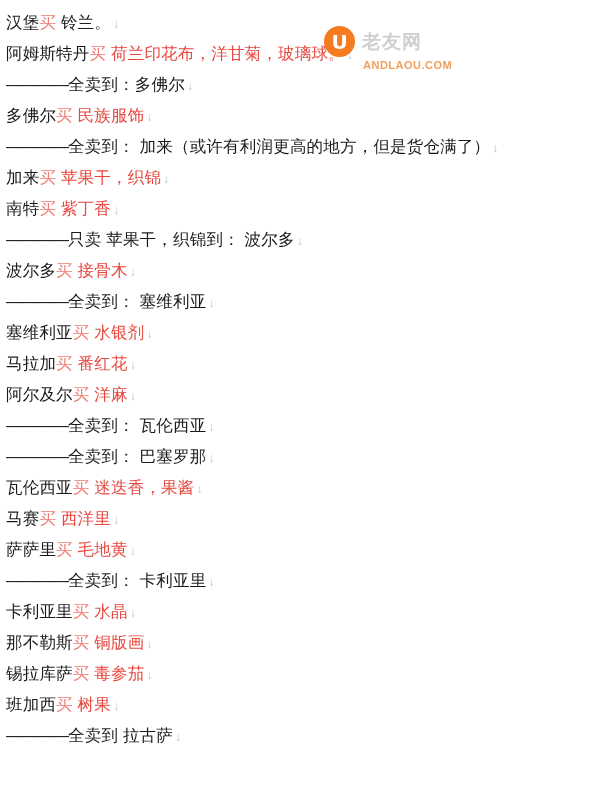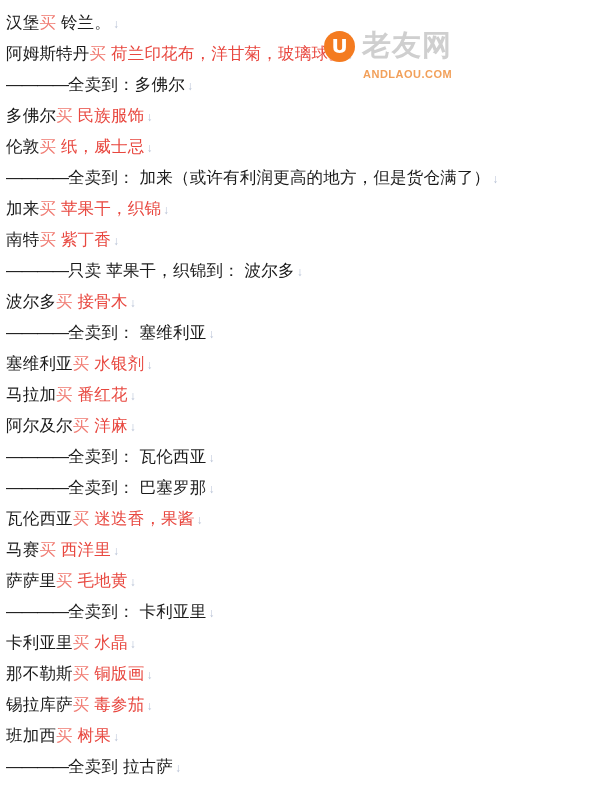--- a/index.html
+++ b/index.html
@@ -61,21 +61,21 @@
     color: #ffffff;
     font-size: 20px;
     font-weight: bold;
     display: flex;
     align-items: center;
     justify-content: center;
     font-family: "DejaVu Sans", sans-serif;
     flex: 0 0 auto;
   }
   #wm-title {
-    font-size: 29px;
+    font-size: 19px;
     font-weight: bold;
     color: #cfcfcf;
     letter-spacing: 1px;
   }
   #wm-url {
     margin-top: 2px;
     margin-left: 39px;
     font-size: 11px;
     font-weight: bold;
     color: #f2a05a;
@@ -84,21 +84,20 @@
   }
 </style>
 </head>
 <body>
 
 <div id="doc">
     <div class="line"><span class="seg c-dark">汉堡</span><span class="seg c-pink">买</span><span class="seg c-dark"> 铃兰。</span><span class="seg arrow">↓</span></div>
     <div class="line"><span class="seg c-dark">阿姆斯特丹</span><span class="seg c-pink">买</span><span class="seg c-red"> 荷兰印花布，洋甘菊，玻璃球。</span><span class="seg arrow">↓</span></div>
     <div class="line"><span class="seg c-dark dash">————</span><span class="seg c-dark">全卖到：多佛尔</span><span class="seg arrow">↓</span></div>
     <div class="line"><span class="seg c-dark">多佛尔</span><span class="seg c-pink">买</span><span class="seg c-red"> 民族服饰</span><span class="seg arrow">↓</span></div>
-    <div class="line"><span class="seg c-dark">伦敦</span><span class="seg c-pink">买</span><span class="seg c-red"> 纸，威士忌</span><span class="seg arrow">↓</span></div>
     <div class="line"><span class="seg c-dark dash">————</span><span class="seg c-dark">全卖到： 加来（或许有利润更高的地方，但是货仓满了）</span><span class="seg arrow">↓</span></div>
     <div class="line"><span class="seg c-dark">加来</span><span class="seg c-pink">买</span><span class="seg c-red"> 苹果干，织锦</span><span class="seg arrow">↓</span></div>
     <div class="line"><span class="seg c-dark">南特</span><span class="seg c-pink">买</span><span class="seg c-red"> 紫丁香</span><span class="seg arrow">↓</span></div>
     <div class="line"><span class="seg c-dark dash">————</span><span class="seg c-dark">只卖 苹果干，织锦到： 波尔多</span><span class="seg arrow">↓</span></div>
     <div class="line"><span class="seg c-dark">波尔多</span><span class="seg c-pink">买</span><span class="seg c-red"> 接骨木</span><span class="seg arrow">↓</span></div>
     <div class="line"><span class="seg c-dark dash">————</span><span class="seg c-dark">全卖到： 塞维利亚</span><span class="seg arrow">↓</span></div>
     <div class="line"><span class="seg c-dark">塞维利亚</span><span class="seg c-pink">买</span><span class="seg c-red"> 水银剂</span><span class="seg arrow">↓</span></div>
     <div class="line"><span class="seg c-dark">马拉加</span><span class="seg c-pink">买</span><span class="seg c-red"> 番红花</span><span class="seg arrow">↓</span></div>
     <div class="line"><span class="seg c-dark">阿尔及尔</span><span class="seg c-pink">买</span><span class="seg c-red"> 洋麻</span><span class="seg arrow">↓</span></div>
     <div class="line"><span class="seg c-dark dash">————</span><span class="seg c-dark">全卖到： 瓦伦西亚</span><span class="seg arrow">↓</span></div>

